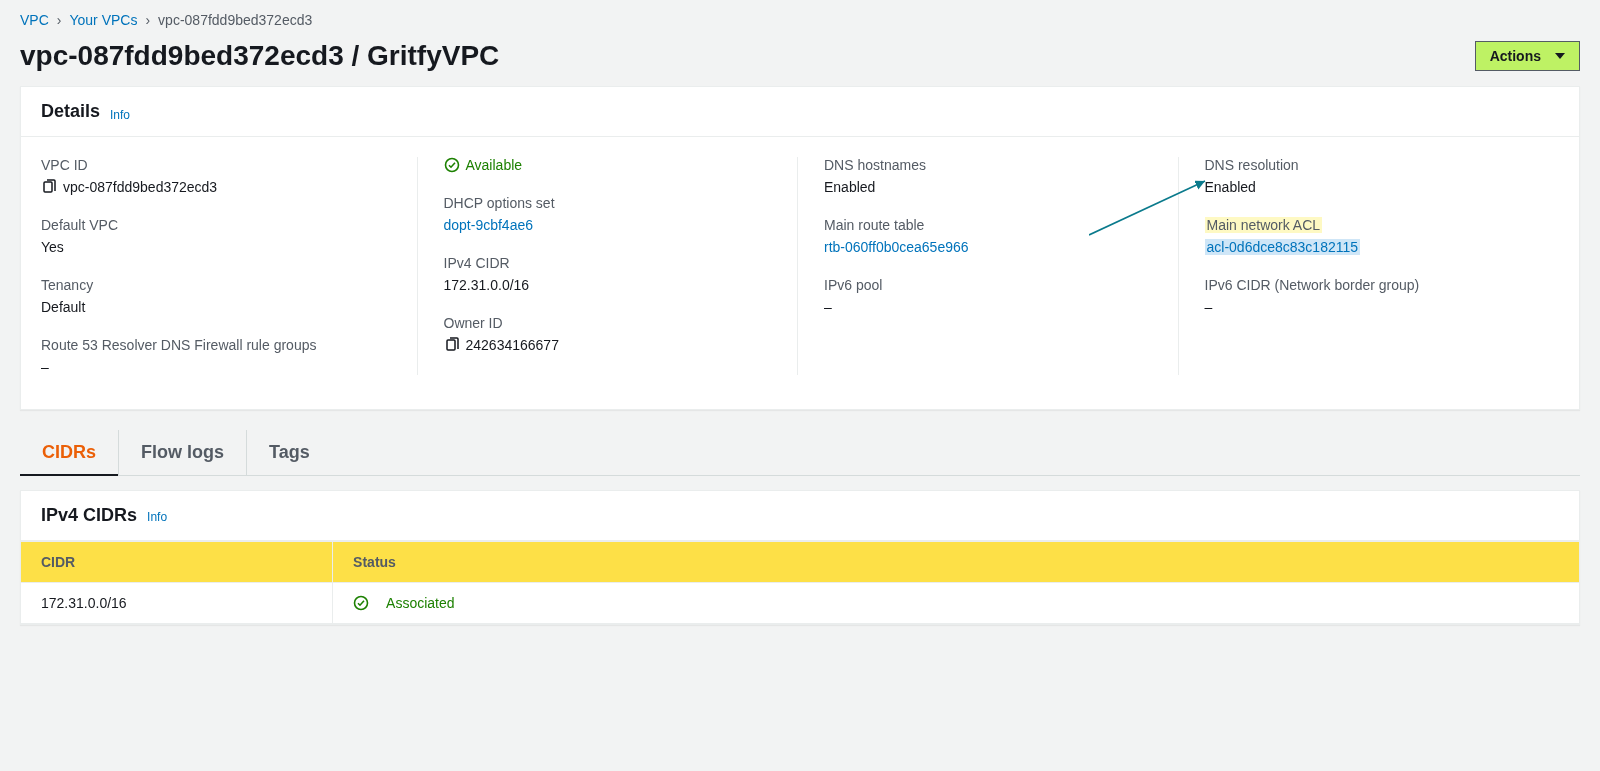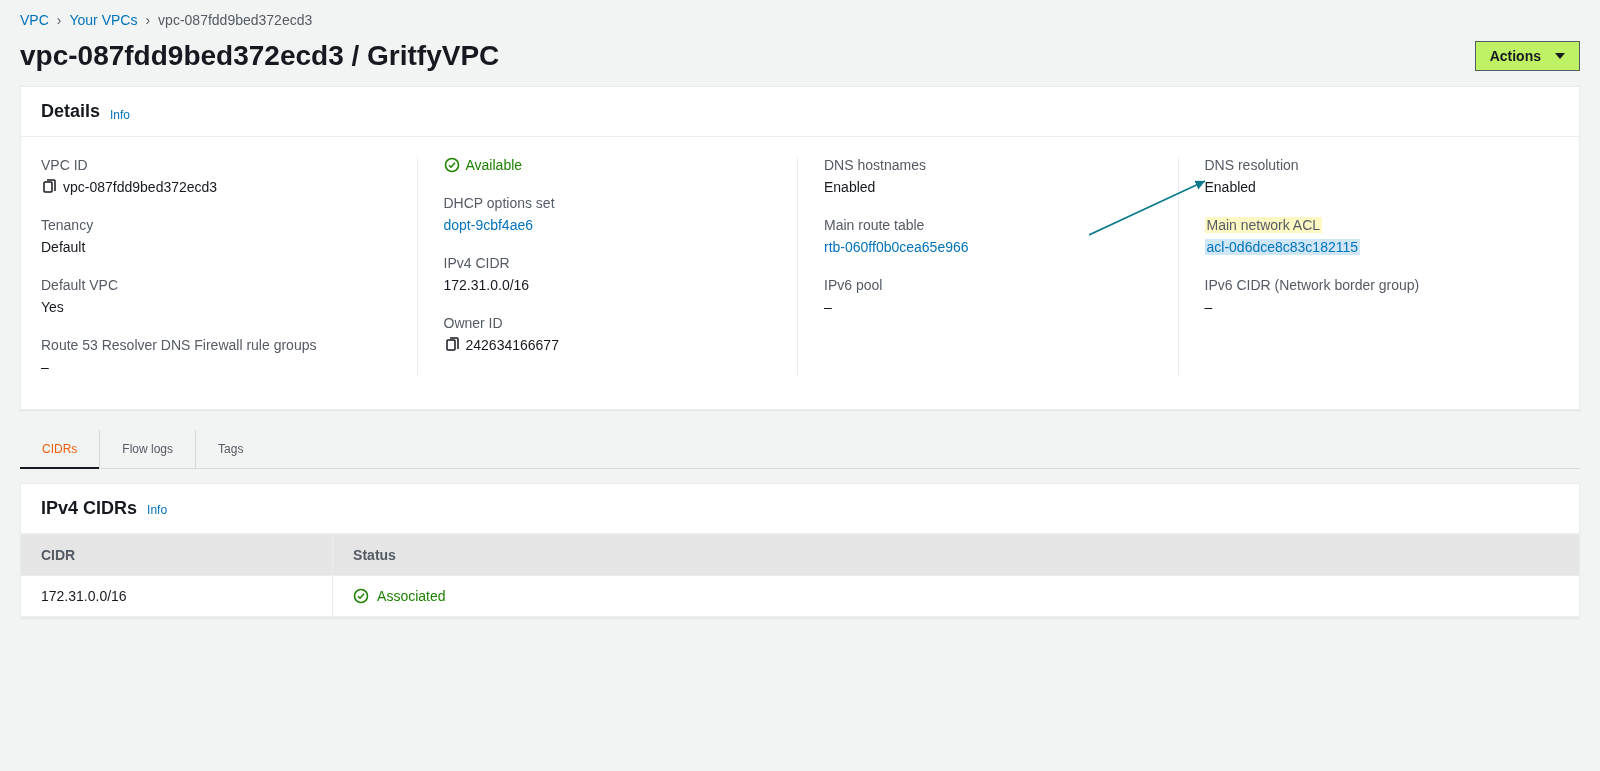--- a/index.html
+++ b/index.html
@@ -99,21 +99,21 @@
 
   
   .tabs {
     display:flex; gap:0;
     border-bottom: 1px solid #d5dbdb;
     padding: 0;
     margin: 0 0 14px 0;
   }
   .tab {
     padding: 12px 22px;
-    color:#545b64; font-size:12px; font-weight:400;
+    color:#545b64; font-size:18px; font-weight:700;
     cursor:pointer;
     border-right: 1px solid #d5dbdb;
     position:relative;
   }
   .tab:last-child { border-right:none; }
   .tab.active { color:#eb5f07; }
   .tab.active::after {
     content:""; position:absolute; left:0; right:0; bottom:-1px;
     height:2px; background:#16191f;
   }
@@ -124,27 +124,27 @@
     display:flex; align-items:baseline; gap:10px;
     border-bottom: 1px solid #eaeded;
   }
   .cidr-head h2 { font-size:18px; font-weight:700; margin:0; }
   .tbl { width:100%; border-collapse: collapse; }
   .tbl th {
     text-align:left; font-weight:700; font-size:14px;
     color:#545b64; padding:12px 20px;
     border-bottom: 1px solid #eaeded;
     border-top: 1px solid #eaeded;
-    background:#e5e5e5;
+    background:#fde047;
   }
   .tbl td {
     padding:12px 20px; font-size:14px;
     border-bottom: 1px solid #eaeded;
   }
-  .tbl td .status { color:#1d8102; display:flex; align-items:flex-end; gap:8px; }
+  .tbl td .status { color:#1d8102; display:flex; align-items:flex-end; gap:17px; }
   .tbl td .status svg { width:16px; height:16px; color:#1d8102; }
   .tbl th + th, .tbl td + td { border-left: 1px solid #eaeded; }
 </style>
 </head>
 <body>
 
 <div class="page">
 
   <nav class="breadcrumb">
     <a href="#">VPC</a>
@@ -177,26 +177,26 @@
               <span class="copy-icon">
                 <svg viewBox="0 0 16 16" fill="none" stroke="currentColor" stroke-width="1.5">
                   <rect x="3" y="3" width="8" height="10" rx="1"></rect>
                   <path d="M6 1 h7 a1 1 0 0 1 1 1 v10"></path>
                 </svg>
               </span>
               <span>vpc-087fdd9bed372ecd3</span>
             </div>
           </div>
           <div class="detitem">
+            <div class="detlabel">Default VPC</div>
+            <div class="detval">Yes</div>
+          </div>
+          <div class="detitem">
             <div class="detlabel">Tenancy</div>
             <div class="detval">Default</div>
-          </div>
-          <div class="detitem">
-            <div class="detlabel">Default VPC</div>
-            <div class="detval">Yes</div>
           </div>
           <div class="detitem">
             <div class="detlabel">Route 53 Resolver DNS Firewall rule groups</div>
             <div class="detval">–</div>
           </div>
         </div>
 
         <div class="detcol pad">
           <div class="detitem">
             <div class="detval green">

